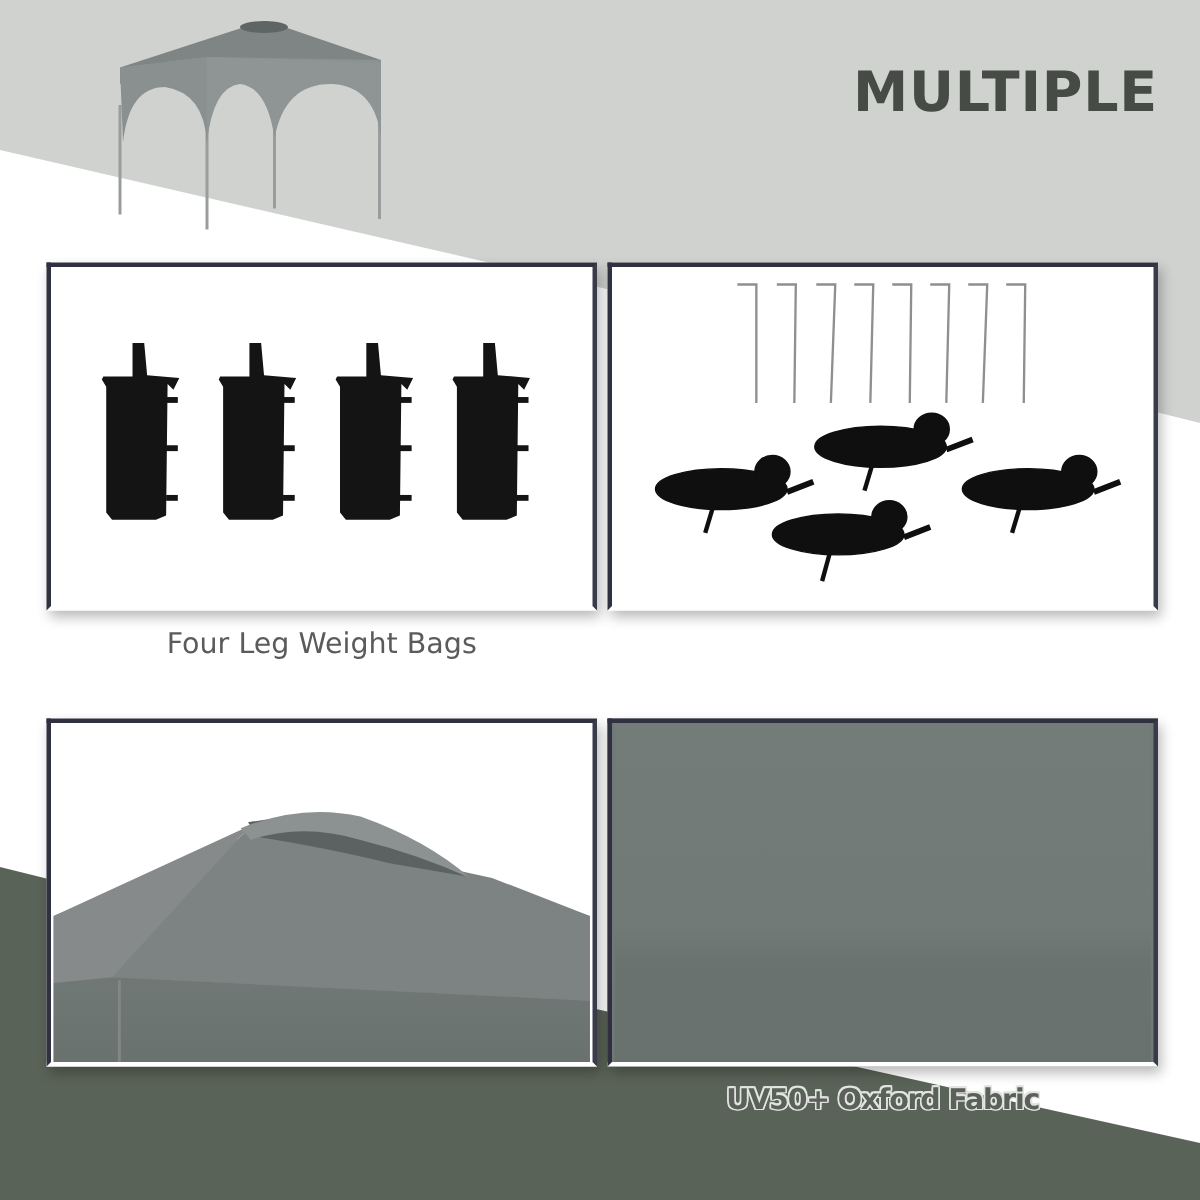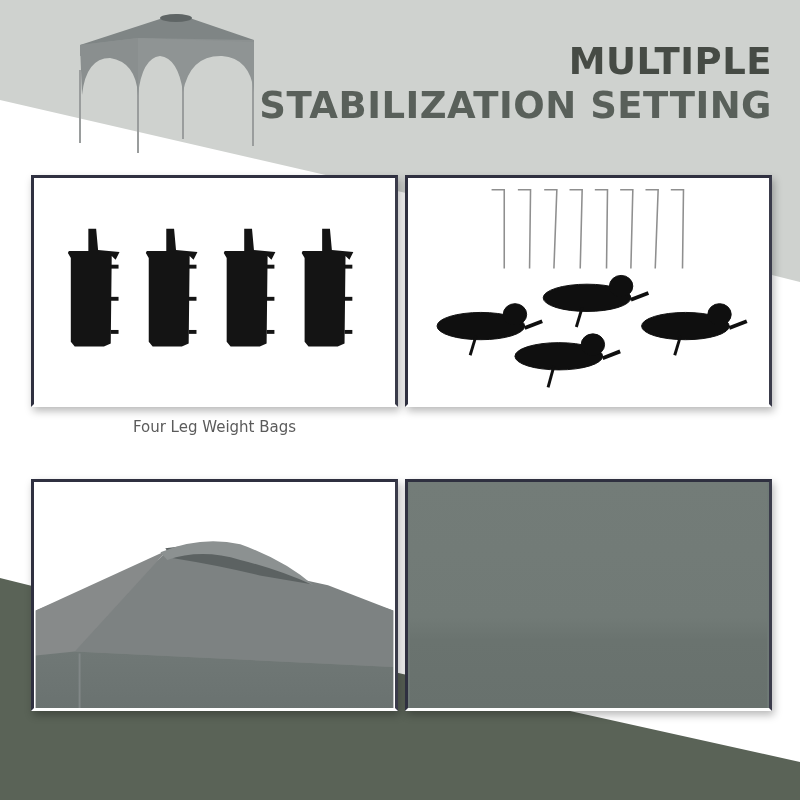--- a/index.html
+++ b/index.html
@@ -4,21 +4,21 @@
   <style>
     * { box-sizing: border-box; margin: 0; padding: 0; }
     html, body { width: 800px; height: 800px; overflow: hidden; background: #ffffff; }
     .stage { position: relative; width: 800px; height: 569px; background: #ffffff; font-family: "DejaVu Sans", sans-serif; }
     .bg-svg { position: absolute; left: 0; top: 0; width: 800px; height: 800px; }
     .headline { position: absolute; right: 28px; top: 40px; text-align: right; font-family: "DejaVu Sans", sans-serif; font-weight: bold; color: #4b5249; letter-spacing: 0.5px; line-height: 44px; }
     .headline .line1 { font-size: 37px; color: #464b45; display: block; }
     .headline .line2 { font-size: 37px; color: #59605a; display: block; }
     .panel { position: absolute; width: 367px; height: 232px; background: #ffffff; border-top: 3px solid #2f3040; border-left: 3px solid #2f3040; border-right: 3px solid #3a3b4a; border-bottom: 3px solid #ffffff; box-shadow: 2px 4px 8px rgba(0,0,0,0.28); overflow: hidden; }
     .panel svg { position: absolute; left: 0; top: 0; width: 100%; height: 100%; }
-    .caption { position: absolute; width: 367px; text-align: center; font-family: "DejaVu Sans", sans-serif; font-size: 15px; font-weight: normal; color: #5b5b5b; letter-spacing: 0px; }
+    .caption { position: absolute; width: 367px; text-align: center; font-family: "DejaVu Sans", sans-serif; font-size: 19px; font-weight: normal; color: #5b5b5b; letter-spacing: 0px; }
     .caption.outlined { color: #5a6158; font-weight: bold; font-size: 19px; letter-spacing: -0.8px; -webkit-text-stroke: 0; text-shadow: -1px -1px 0 #e2e4e2, 1px -1px 0 #e2e4e2, -1px 1px 0 #e2e4e2, 1px 1px 0 #e2e4e2, 0 -1px 0 #e2e4e2, 0 1px 0 #e2e4e2, -1px 0 0 #e2e4e2, 1px 0 0 #e2e4e2; }
   </style>
 </head>
 <body>
 
 <div class="stage">
 
   <svg class="bg-svg" viewBox="0 0 800 800">
     <polygon points="0,0 800,0 800,282 760,272 330,176 0,100" fill="#cfd2cf"></polygon>
     <polygon points="0,578 250,640 800,762 800,800 0,800" fill="#5a6357"></polygon>
@@ -34,21 +34,20 @@
     <polygon points="80,45 163,18 178,14 254,40 253,52 138,48" fill="#7f8585"></polygon>
     <polygon points="80,45 138,38 254,40 254,52 138,52 80,56" fill="#8c9191"></polygon>
 
     <path d="M80,45 L138,38 L138,95 Q136,62 110,58 Q86,58 82,95 Z" fill="#8a8f8f"></path>
     <path d="M138,38 L254,42 L254,92 Q250,58 222,56 Q190,55 183,92 Q178,58 160,56 Q142,58 138,95 Z" fill="#8f9494"></path>
     <ellipse cx="176" cy="18" rx="16" ry="4" fill="#5f6565"></ellipse>
   </svg>
 
   <div class="headline">
     <span class="line1">MULTIPLE</span>
-    <span class="line2">STABILIZATION SETTING</span>
   </div>
 
   <div class="panel" style="left:31px; top:175px;">
     <svg viewBox="0 0 367 232">
       <g fill="#141414">
         <g transform="translate(30,52)">
           <polygon points="24,0 32,0 34,22 56,24 52,32 48,28 47,118 40,121 10,121 6,116 6,30 3,25 4,23 24,23"></polygon>
           <rect x="47" y="37" width="8" height="4"></rect>
             <rect x="47" y="70" width="8" height="4"></rect>
             <rect x="47" y="104" width="8" height="4"></rect>
@@ -141,14 +140,15 @@
         <linearGradient id="fab" x1="0" y1="0" x2="0" y2="1">
           <stop offset="0" stop-color="#737c78"></stop>
           <stop offset="0.6" stop-color="#717a76"></stop>
           <stop offset="0.7" stop-color="#6a736f"></stop>
           <stop offset="1" stop-color="#68716d"></stop>
         </linearGradient>
       </defs>
       <rect x="0" y="0" width="367" height="232" fill="url(#fab)"></rect>
     </svg>
   </div>
+  <div class="caption outlined" style="left:405px; top:722px;">UV50+ Oxford Fabric</div>
 
 </div>
 
 </body></html>

